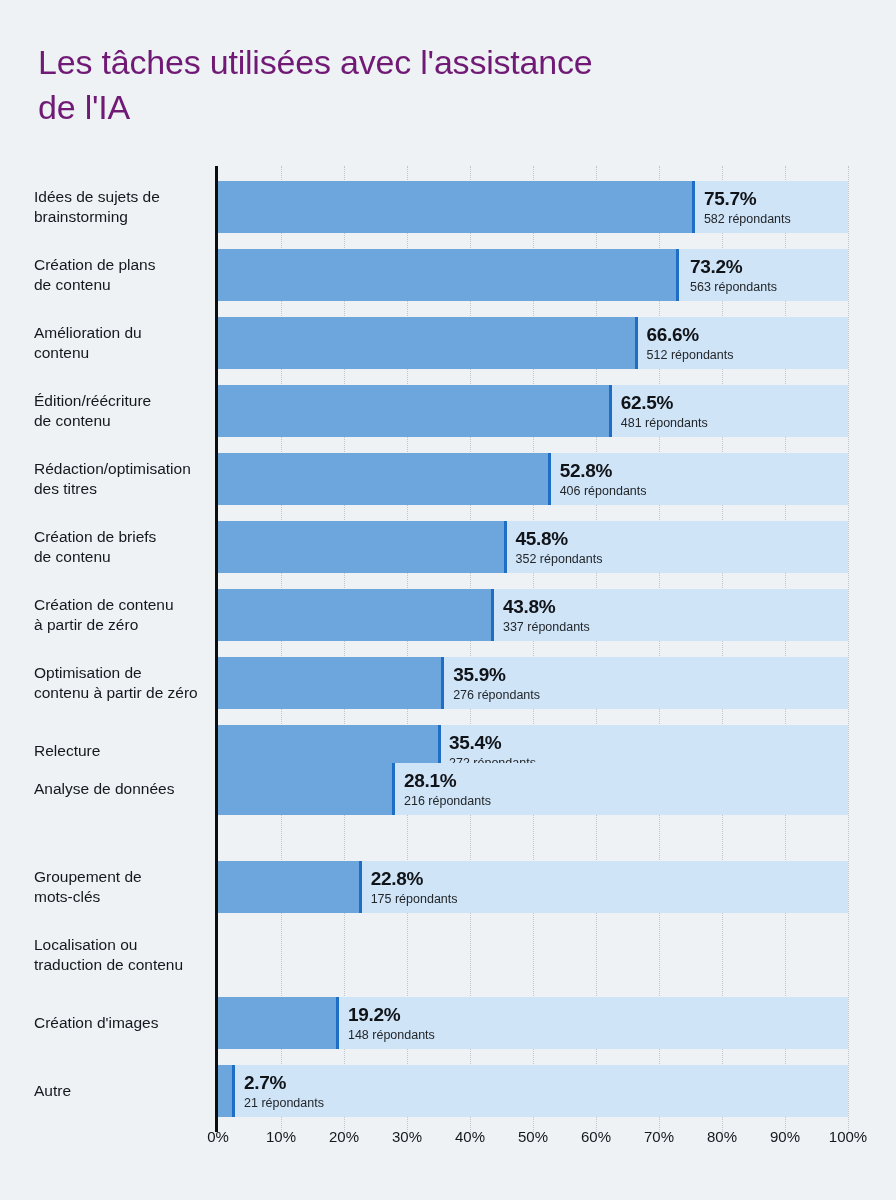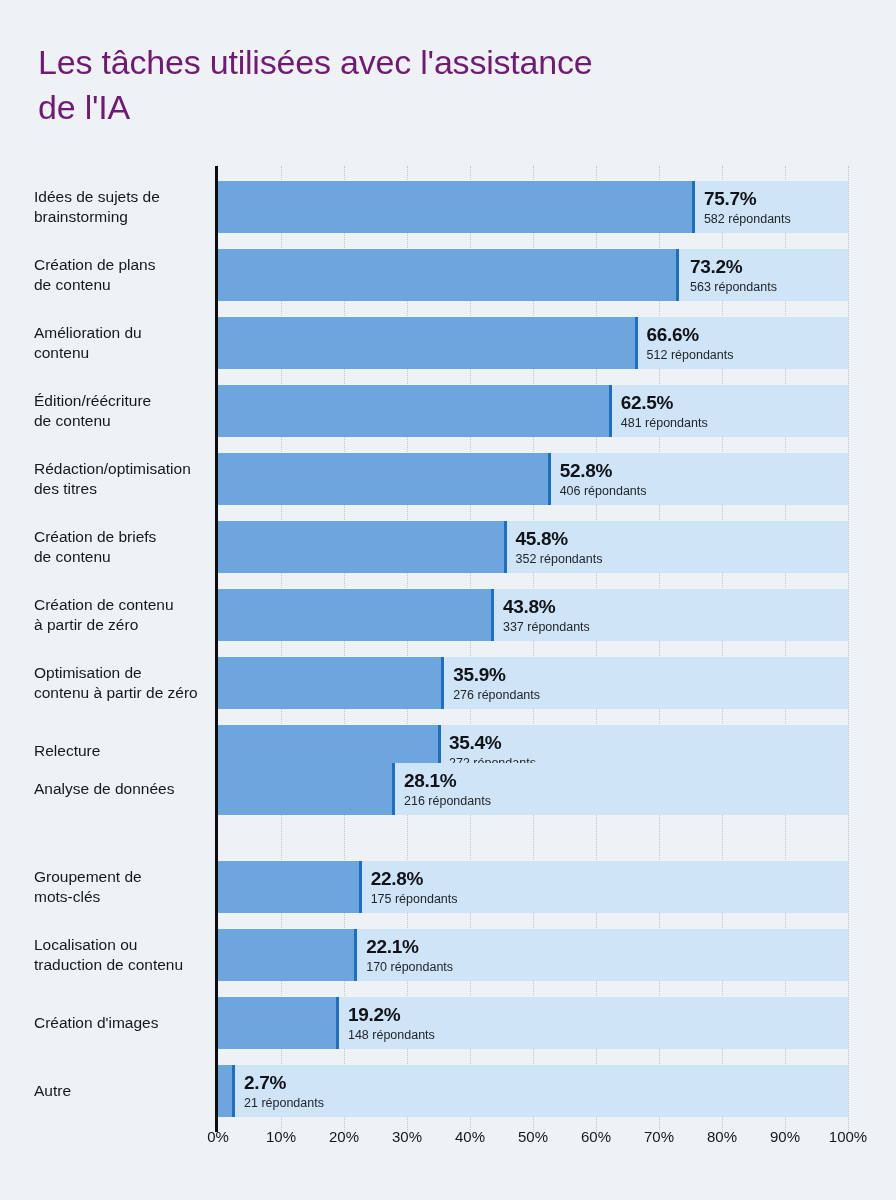--- a/index.html
+++ b/index.html
@@ -290,27 +290,20 @@
           <div class="bar-fill" style="width: 143.64px;"></div>
           <div class="value-group" style="left: 143.64px;">
             <div class="value-pct">22.8%</div>
             <div class="value-sub">175 répondants</div>
           </div>
         </div>
       </div>
       <div class="row" style="top: 763px;">
         <div class="row-label">Localisation ou
 traduction de contenu</div>
-        <div class="track">
-          <div class="bar-fill" style="width: 139.23px;"></div>
-          <div class="value-group" style="left: 139.23px;">
-            <div class="value-pct">22.1%</div>
-            <div class="value-sub">170 répondants</div>
-          </div>
-        </div>
       </div>
       <div class="row" style="top: 831px;">
         <div class="row-label">Création d'images</div>
         <div class="track">
           <div class="bar-fill" style="width: 120.96px;"></div>
           <div class="value-group" style="left: 120.96px;">
             <div class="value-pct">19.2%</div>
             <div class="value-sub">148 répondants</div>
           </div>
         </div>

